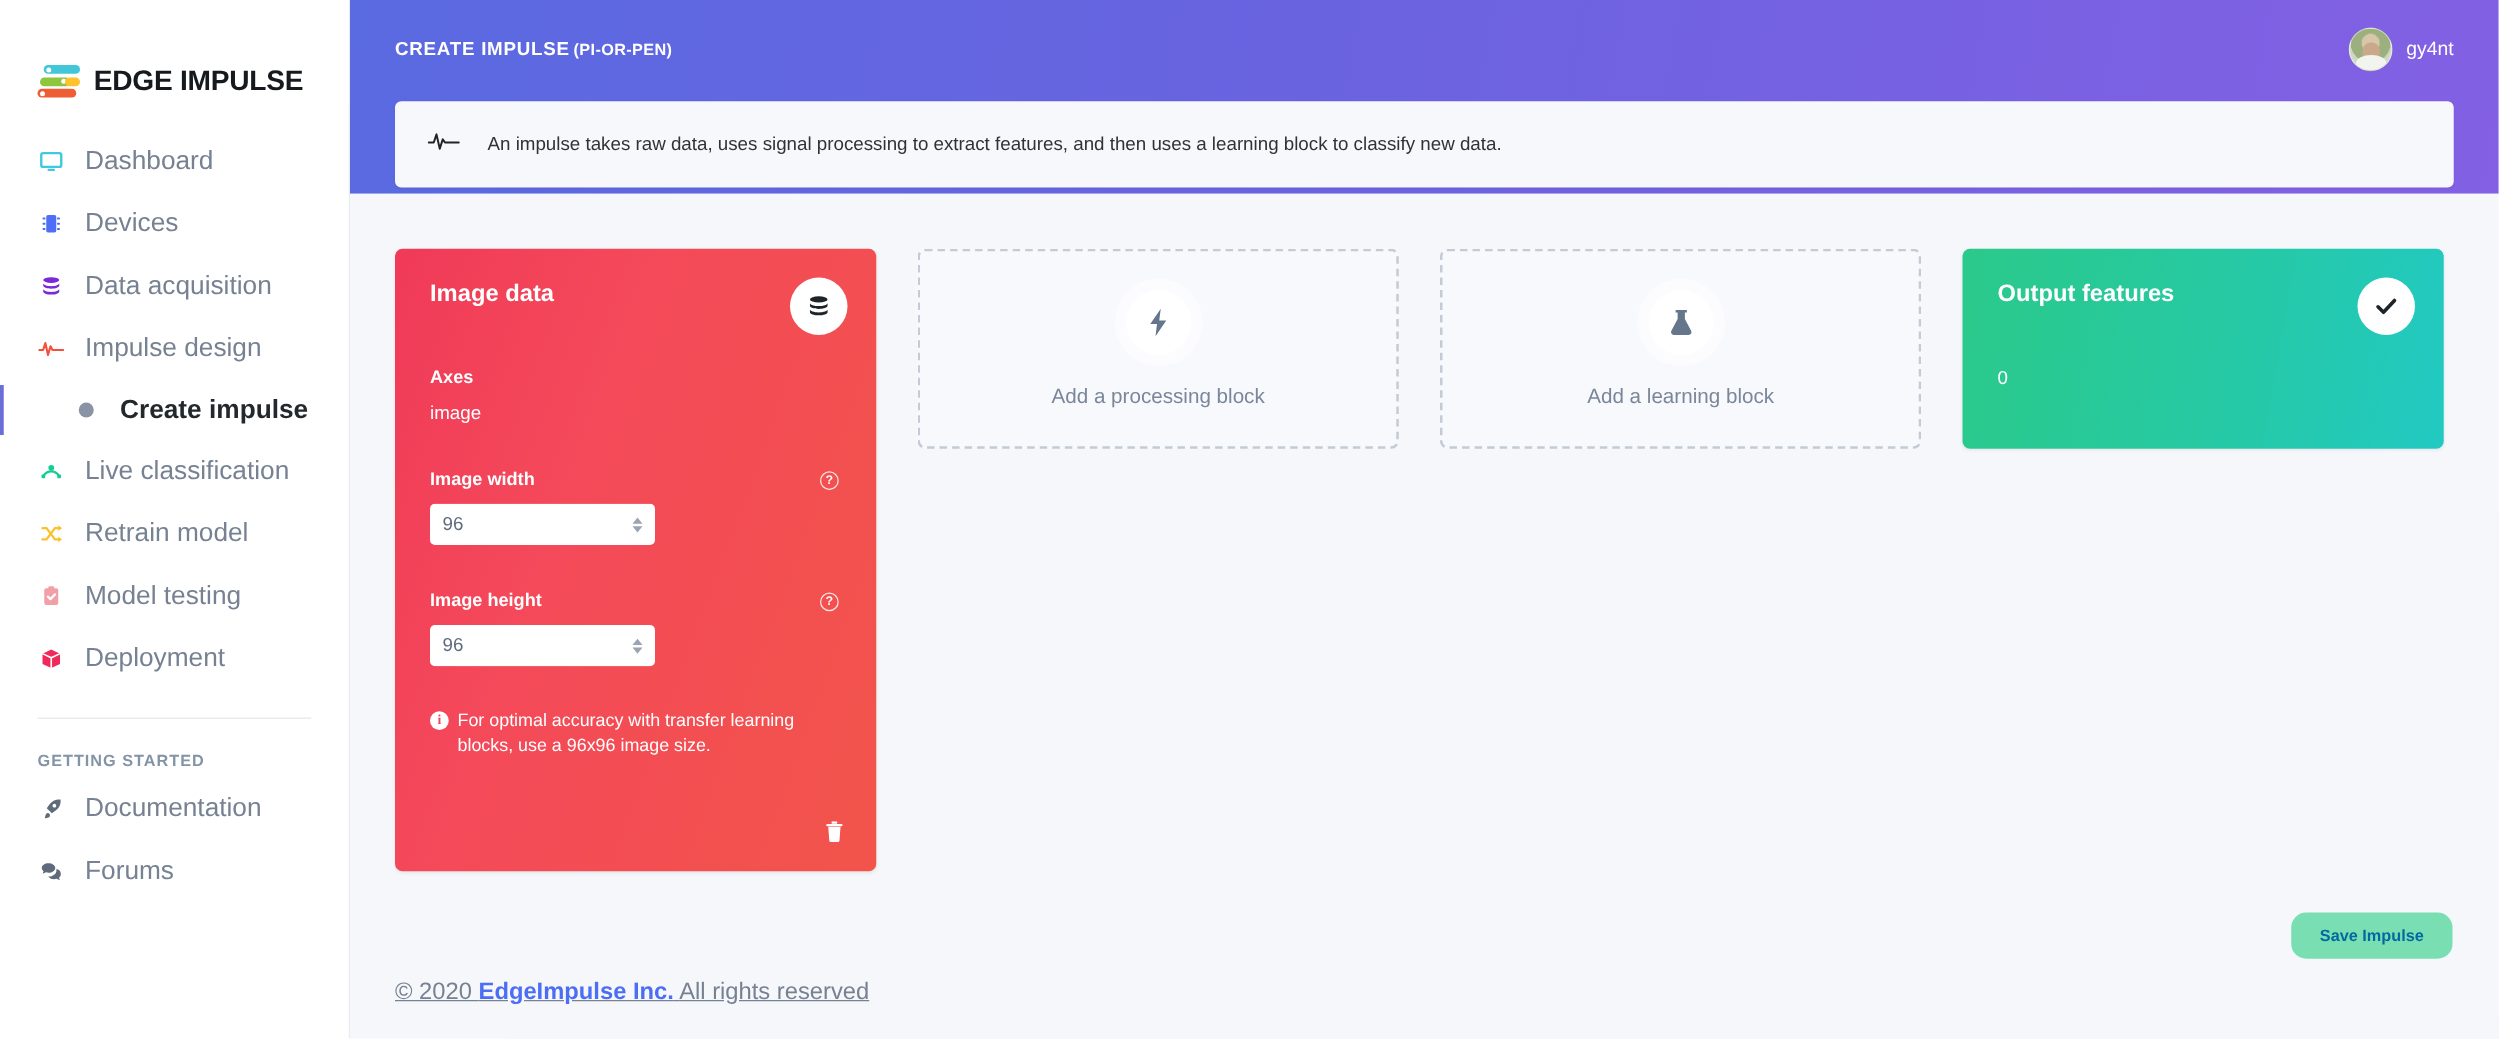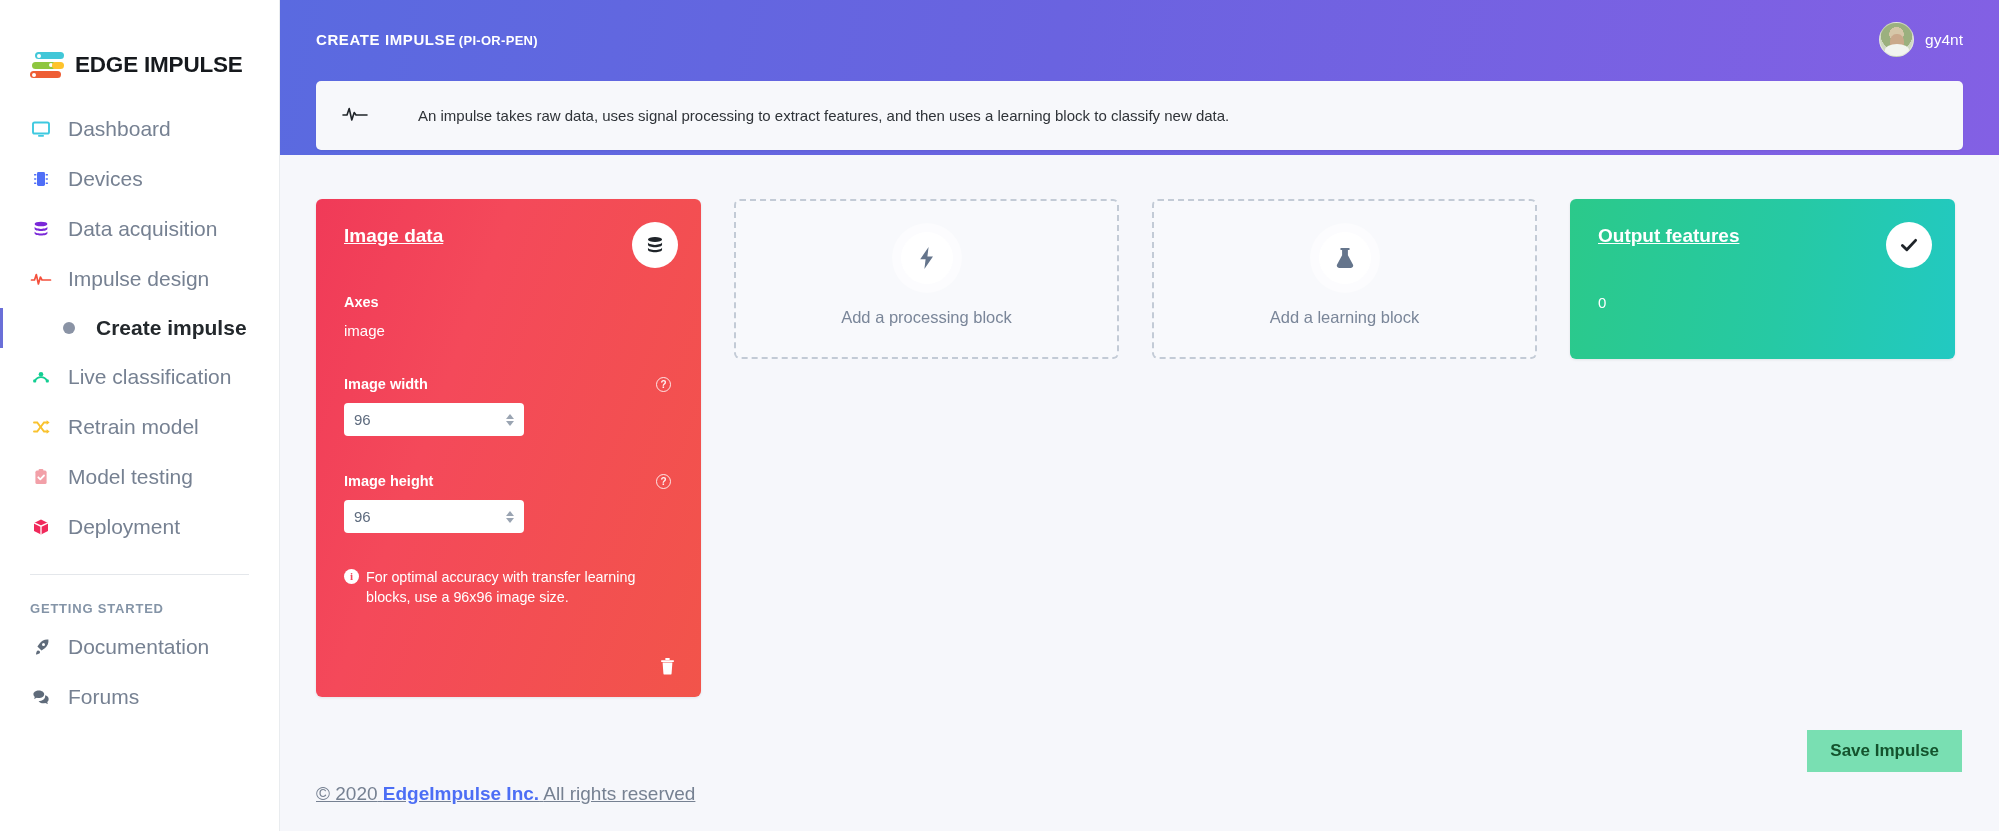--- a/index.html
+++ b/index.html
@@ -113,21 +113,20 @@
   .uname { font-size: 15.5px; color: #ffffff; }
 
   .banner {
     margin: 24px 36px 0 36px;
     background: #f7f8fb;
     border-radius: 5px;
     height: 69px;
     display: flex; align-items: center;
     padding: 0 26px;
     box-shadow: 0 1px 2px rgba(0,0,0,.05);
-    gap: 28px;
   }
   .banner-icon { width: 26px; margin-right: 22px; flex-shrink: 0; }
   .banner-text { font-size: 15px; color: #2f3338; }
 
   .content {
     flex: 1;
     background: #f6f7fb;
     padding: 44px 36px 0 36px;
     position: relative;
     overflow: hidden;
@@ -136,21 +135,21 @@
 
   
   .card-data {
     width: 385px; min-height: 498px;
     border-radius: 6px;
     background: linear-gradient(110deg, #f03a58 0%, #f4495a 35%, #f2544a 100%);
     padding: 26px 28px 0 28px;
     color: #fff; position: relative;
     box-shadow: 0 1px 3px rgba(0,0,0,.08);
   }
-  .card-title { font-size: 19px; font-weight: bold; text-decoration: underline; }
+  .card-title { font-size: 19px; font-weight: bold; }
   .badge {
     position: absolute; right: 23px; top: 23px;
     width: 46px; height: 46px; border-radius: 50%;
     background: #fff;
     display: flex; align-items: center; justify-content: center;
   }
   .sec-label { font-size: 14.5px; font-weight: bold; margin-top: 47px; }
   .sec-value { font-size: 15px; margin-top: 12px; color: #fff; }
   .field-label {
     font-size: 14.5px; font-weight: bold;
@@ -223,23 +222,23 @@
     box-shadow: 0 1px 3px rgba(0,0,0,.08);
   }
   .card-out .badge { background: #fff; }
   .out-count { font-size: 15px; margin-top: 47px; }
 
   .save-row {
     display: flex; justify-content: flex-end;
     margin-top: 33px; padding-right: 1px;
   }
   .btn-save {
-    background: #79dfb2; color: #14532d;
-    border: none; border-radius: 0;
-    font-size: 17px; font-weight: bold;
+    background: #79dfb2; color: #0369a1;
+    border: none; border-radius: 12px;
+    font-size: 13px; font-weight: bold;
     padding: 11px 23px; cursor: pointer;
     font-family: "Liberation Sans", sans-serif;
   }
   .footer {
     position: absolute; left: 36px; bottom: 26px;
     font-size: 19px; color: #768192; text-decoration: underline;
   }
   .footer b { color: #4c6ef5; font-weight: bold; }
 </style>
 </head>

